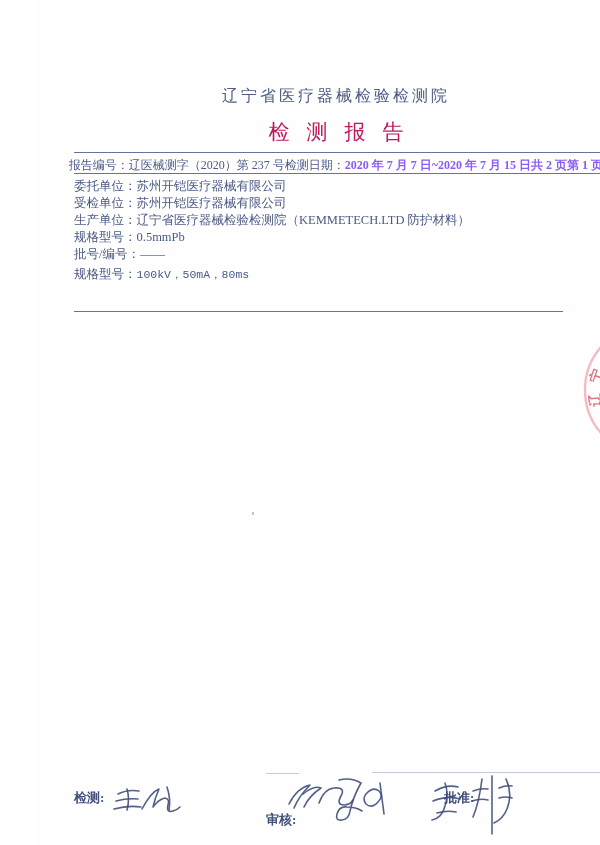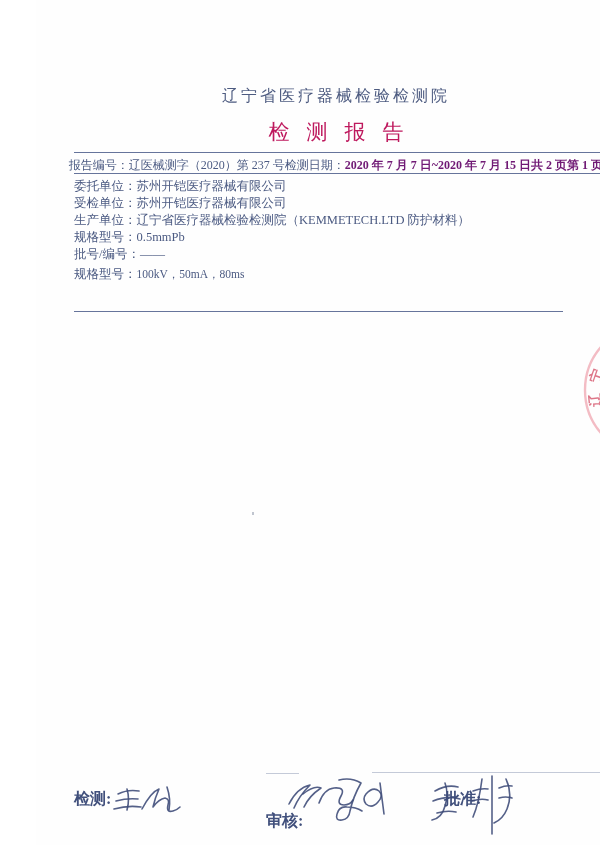--- a/index.html
+++ b/index.html
@@ -26,30 +26,30 @@
   .rule { position:absolute; left:38px; height:1px; background:#66749b; }
   #rule-top   { top:152px; width:529px; }
   #rule-mid   { top:173px; width:529px; }
   #rule-std   { top:311px; width:489px; }
   .meta {
     position:absolute; top:157px; left:38px; width:529px;
     font-size:12px; white-space:nowrap;
     display:flex; justify-content:flex-end;
   }
   .meta .grp { white-space:nowrap; }
-  .b { font-weight:bold; color:#701a75; }
+  .b { font-weight:bold; color:#8b5cf6; }
   .fields {
     position:absolute; top:178px; left:38px; width:545px;
     font-size:12.5px; line-height:16.9px; white-space:nowrap;
   }
   .frow { height:16.9px; }
   .frow.after-std { margin-top:3.5px; }
-  .mono { font-family:Liberation Serif, serif; font-size:11.5px; }
+  .mono { font-family:Liberation Mono, monospace; font-size:11.5px; }
   .sig-label {
-    position:absolute; font-size:16px; font-weight:bold; color:#41507c;
+    position:absolute; font-size:13px; font-weight:bold; color:#41507c;
     white-space:nowrap;
     text-align:right;
   }
   #sig-label-test    { top:789px; left:38px; }
   #sig-label-review  { top:811px; left:230px; }
   #sig-label-approve { top:789px; left:408px; }
   .sig-svg { position:absolute; top:768px; left:0; }
   .seal-svg { position:absolute; top:320px; left:540px; }
   .artifact { position:absolute; height:1px; background:rgba(110,125,160,0.40); }
   #artifact-1 { top:773px; left:230px; width:33px; }

